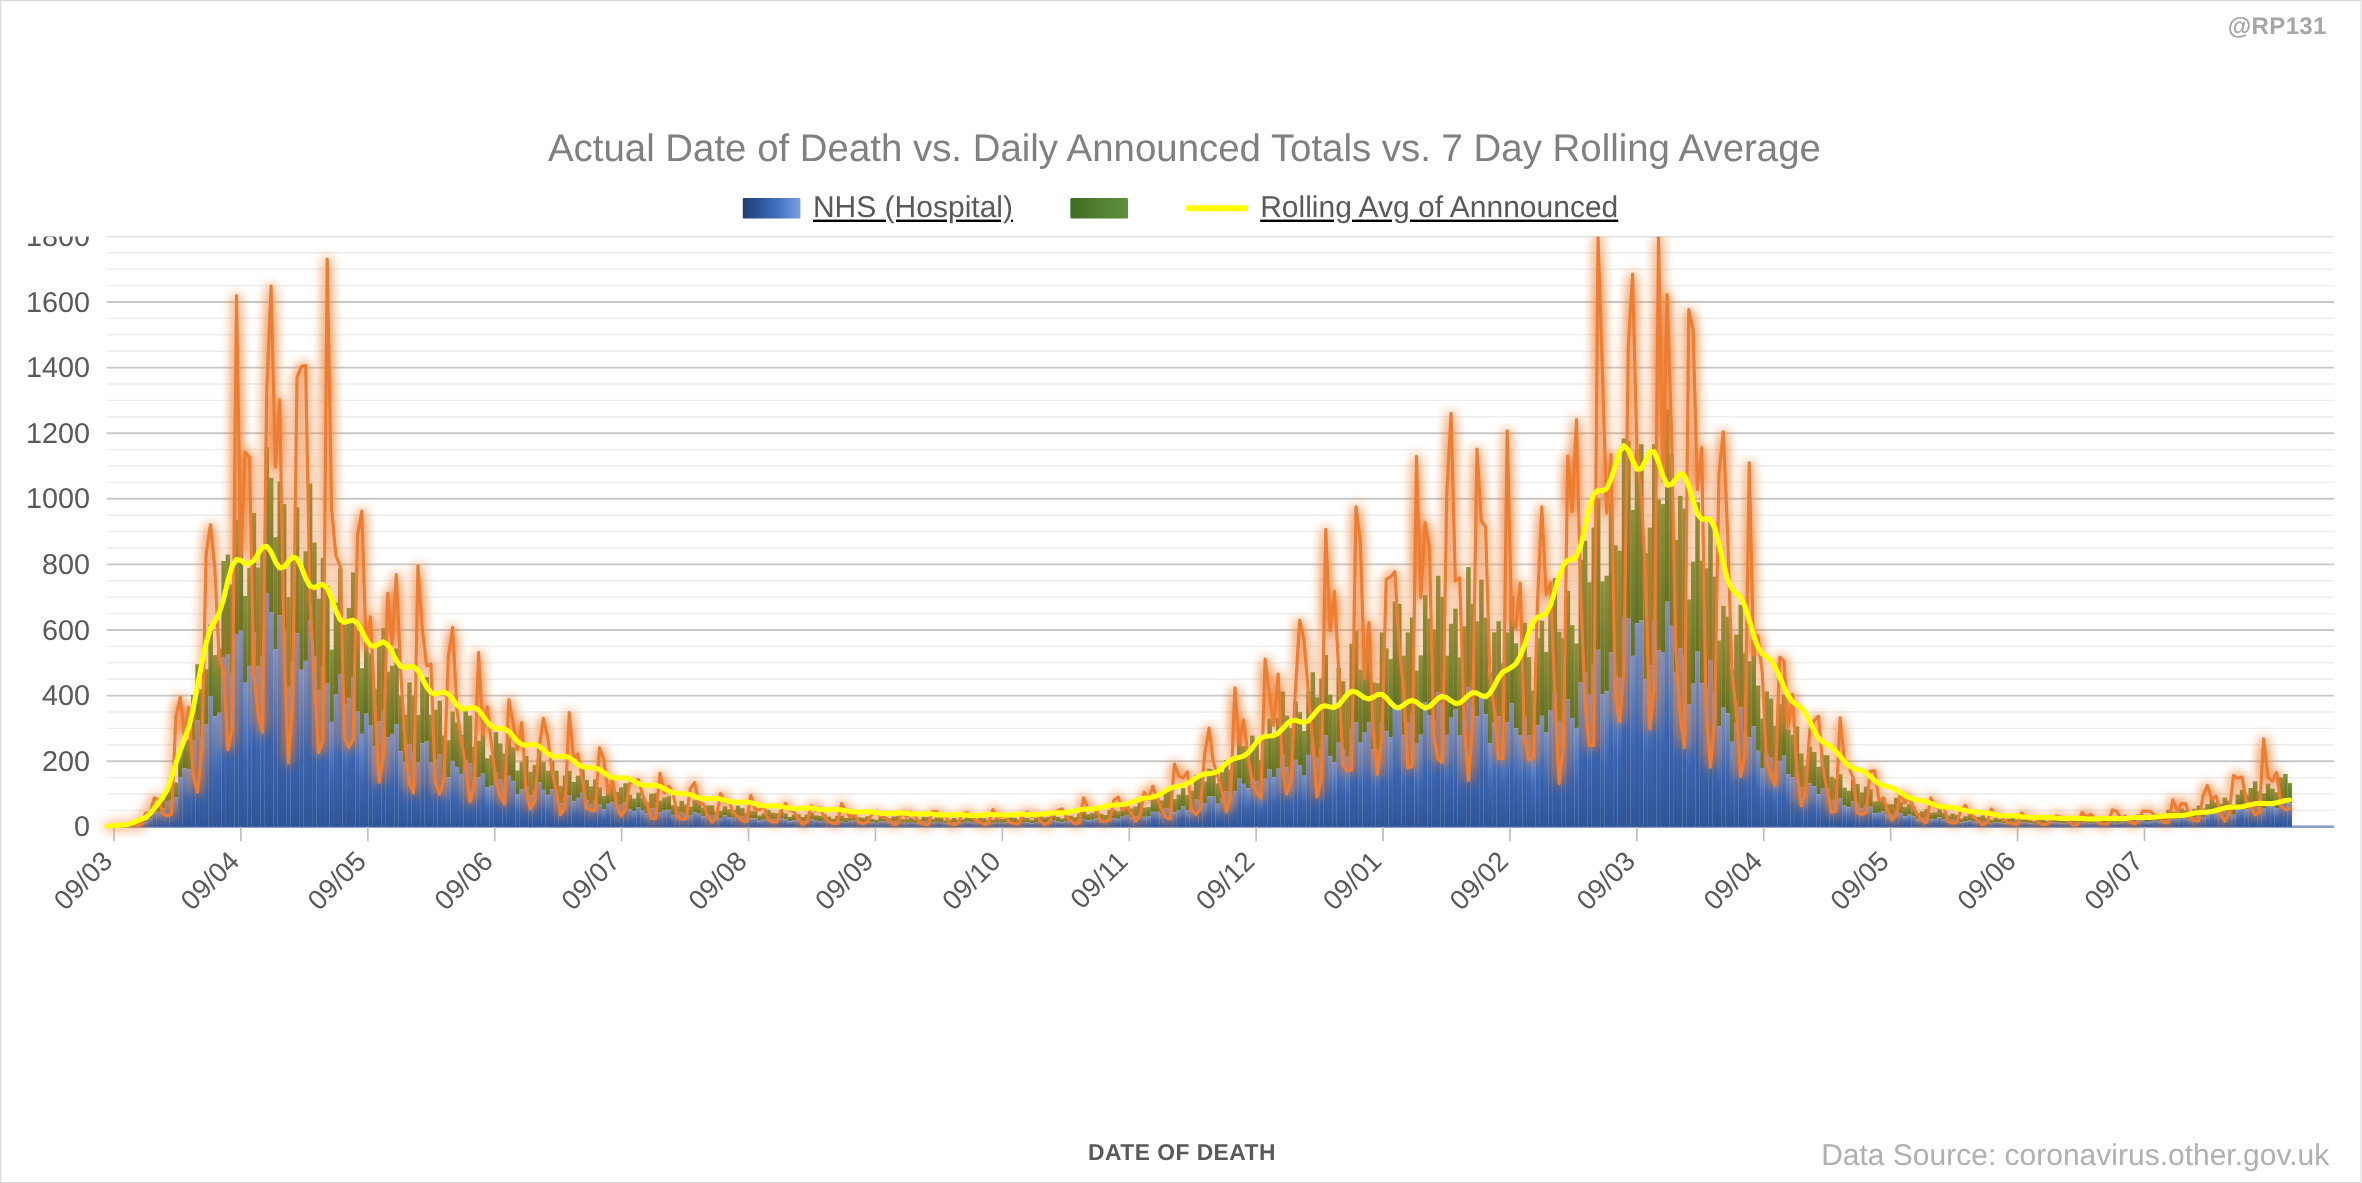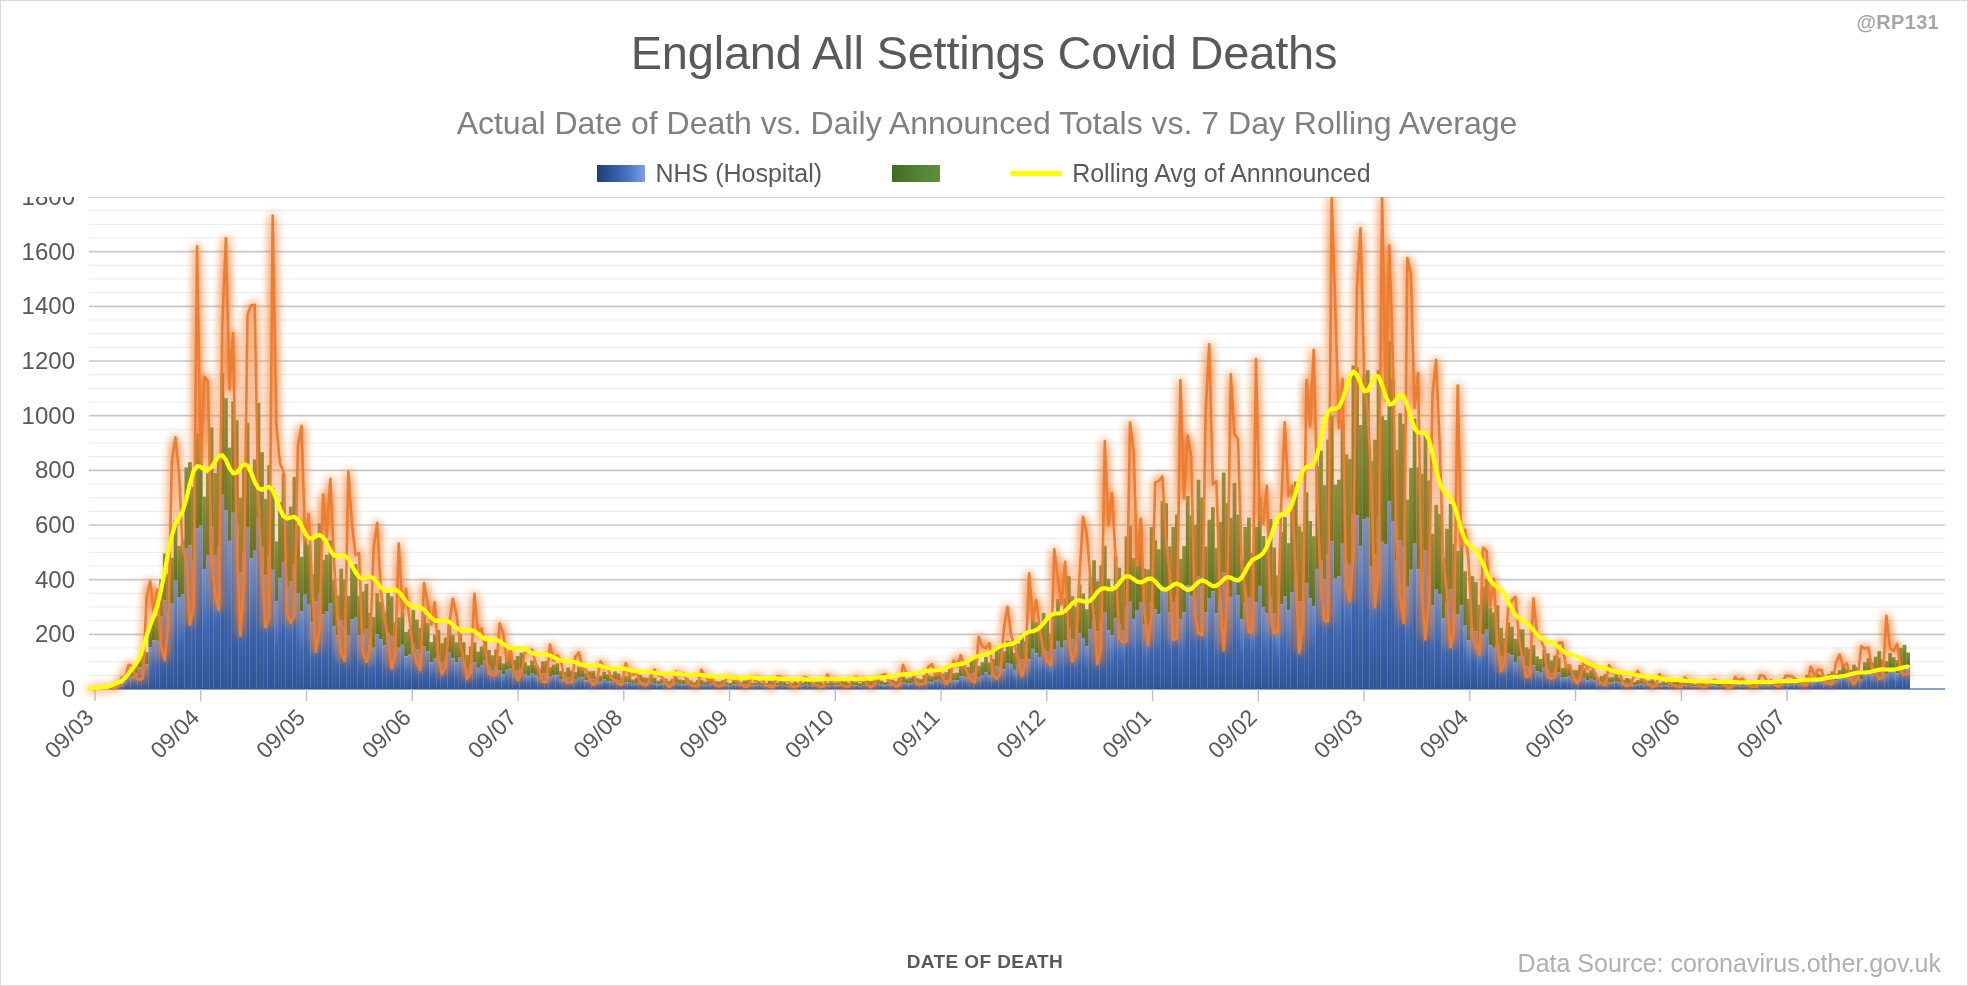--- a/index.html
+++ b/index.html
@@ -52,21 +52,22 @@
     font-weight: normal;
   }
   .legend {
     position: absolute;
     top: 158px;
     left: 0;
     width: 100%;
     display: flex;
     justify-content: center;
     align-items: center;
-    gap: 70px;
+    gap: 48px;
+    text-decoration: underline;
   }
   .legend-item {
     display: flex;
     align-items: center;
     gap: 10px;
   }
   .legend-label {
     font-size: 25px;
     color: #595959;
     white-space: nowrap;
@@ -125,21 +126,20 @@
     color: #b0b0b0;
   }
 </style>
 </head>
 <body>
 
 <div id="root">
 
   <div class="watermark">@RP131</div>
 
-  <div class="chart-title">England All Settings Covid Deaths</div>
   <div class="chart-subtitle">Actual Date of Death vs. Daily Announced Totals vs. 7 Day Rolling Average</div>
 
   <div class="legend">
     <div class="legend-item">
       <span class="swatch-box swatch-nhs"></span>
       <span class="legend-label">NHS (Hospital)</span>
     </div>
     <div class="legend-item">
       <span class="swatch-box swatch-phe"></span>
     </div>

